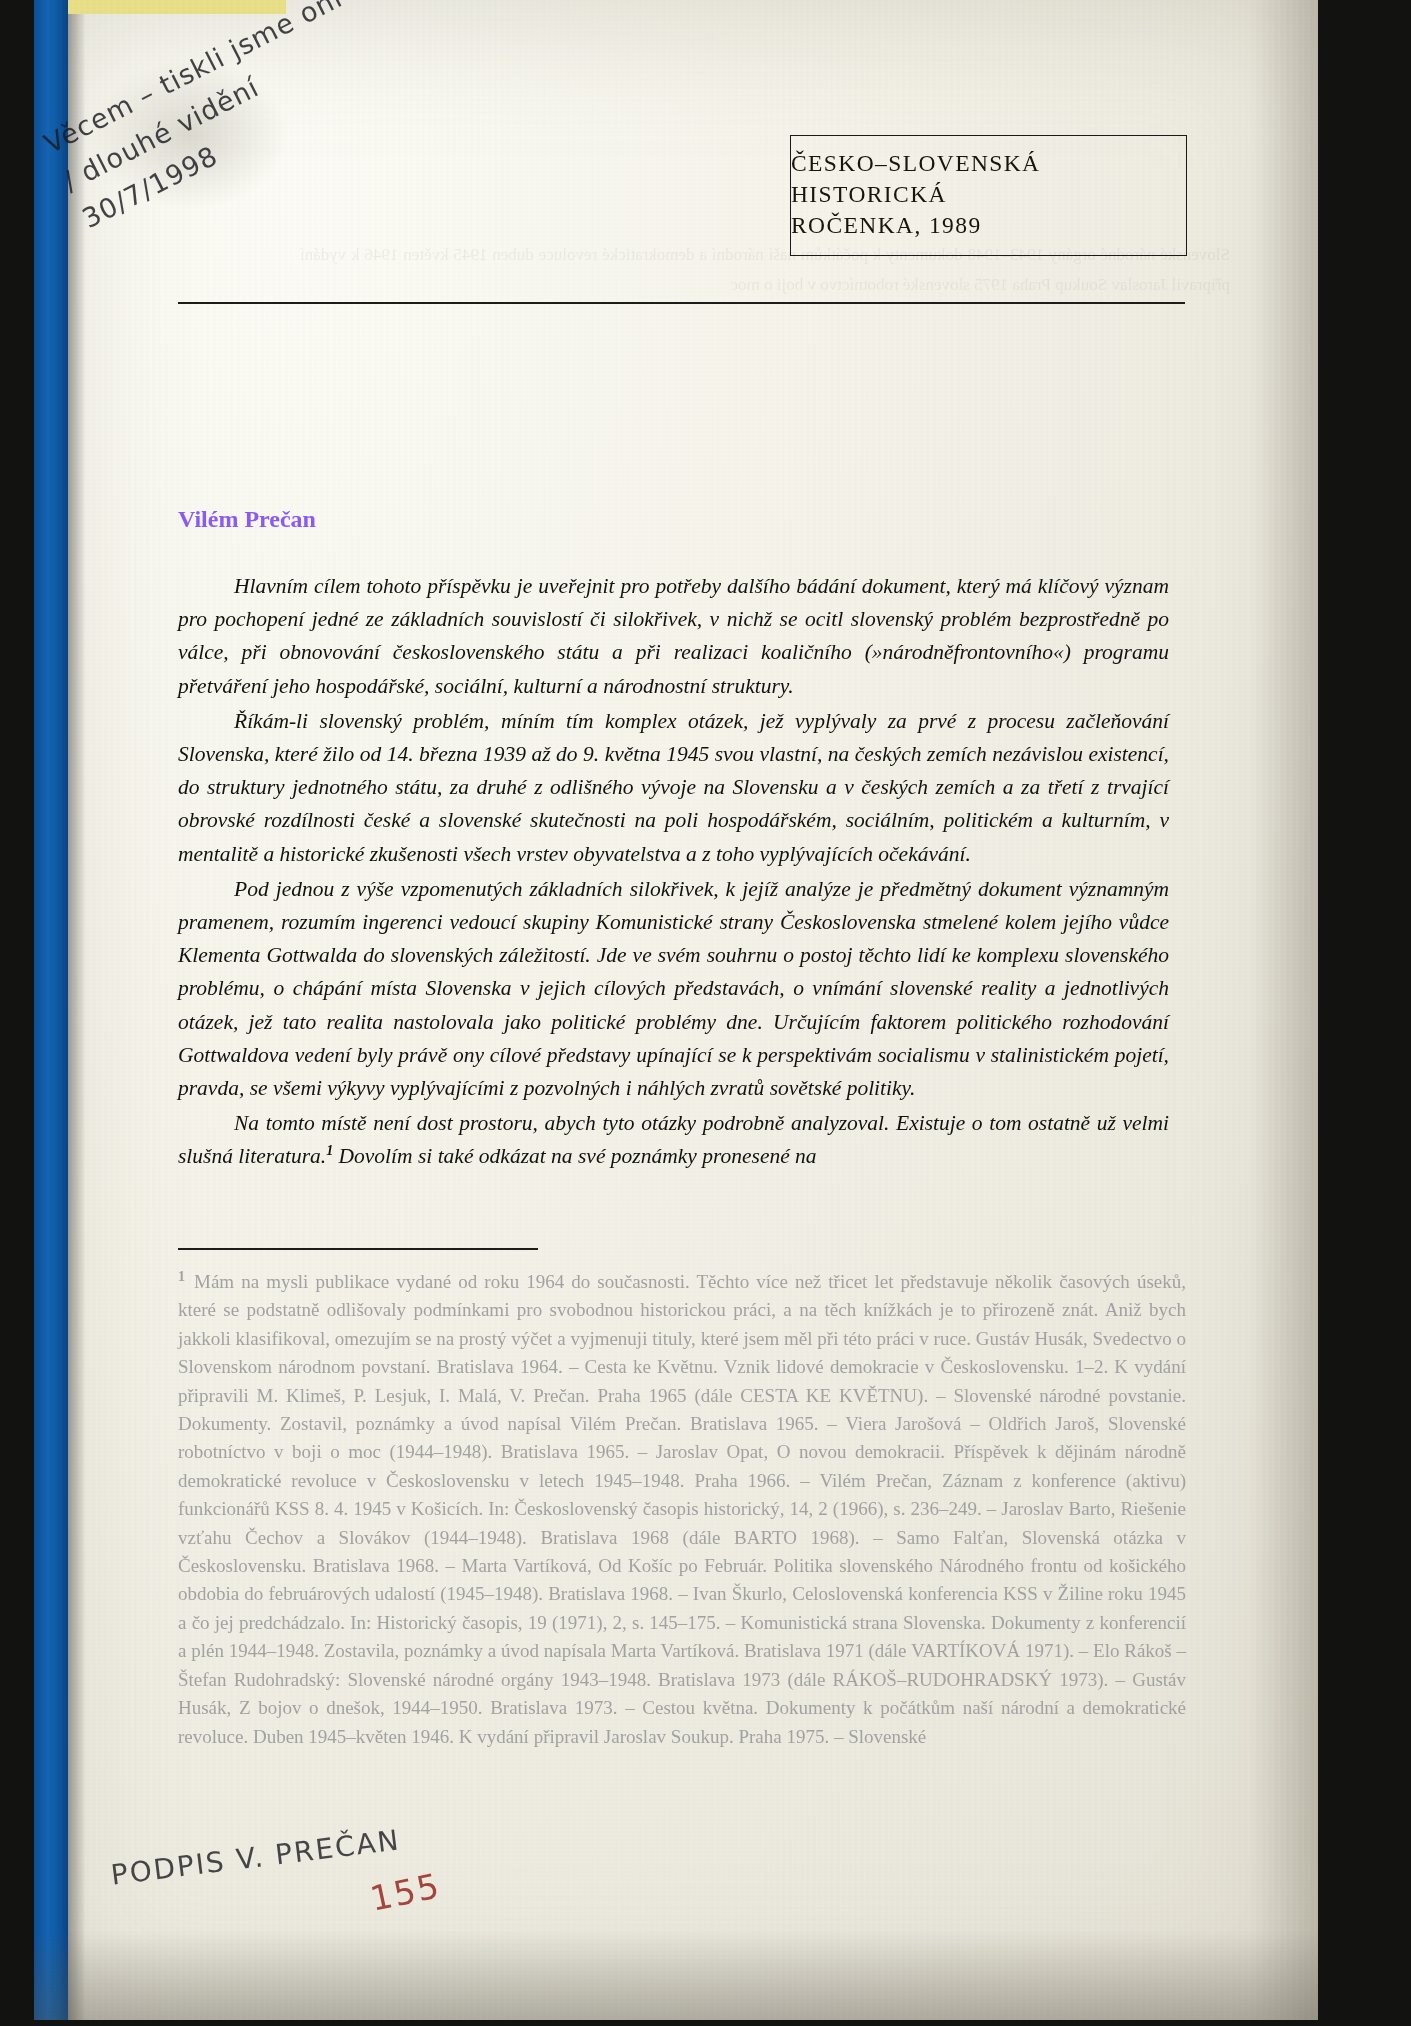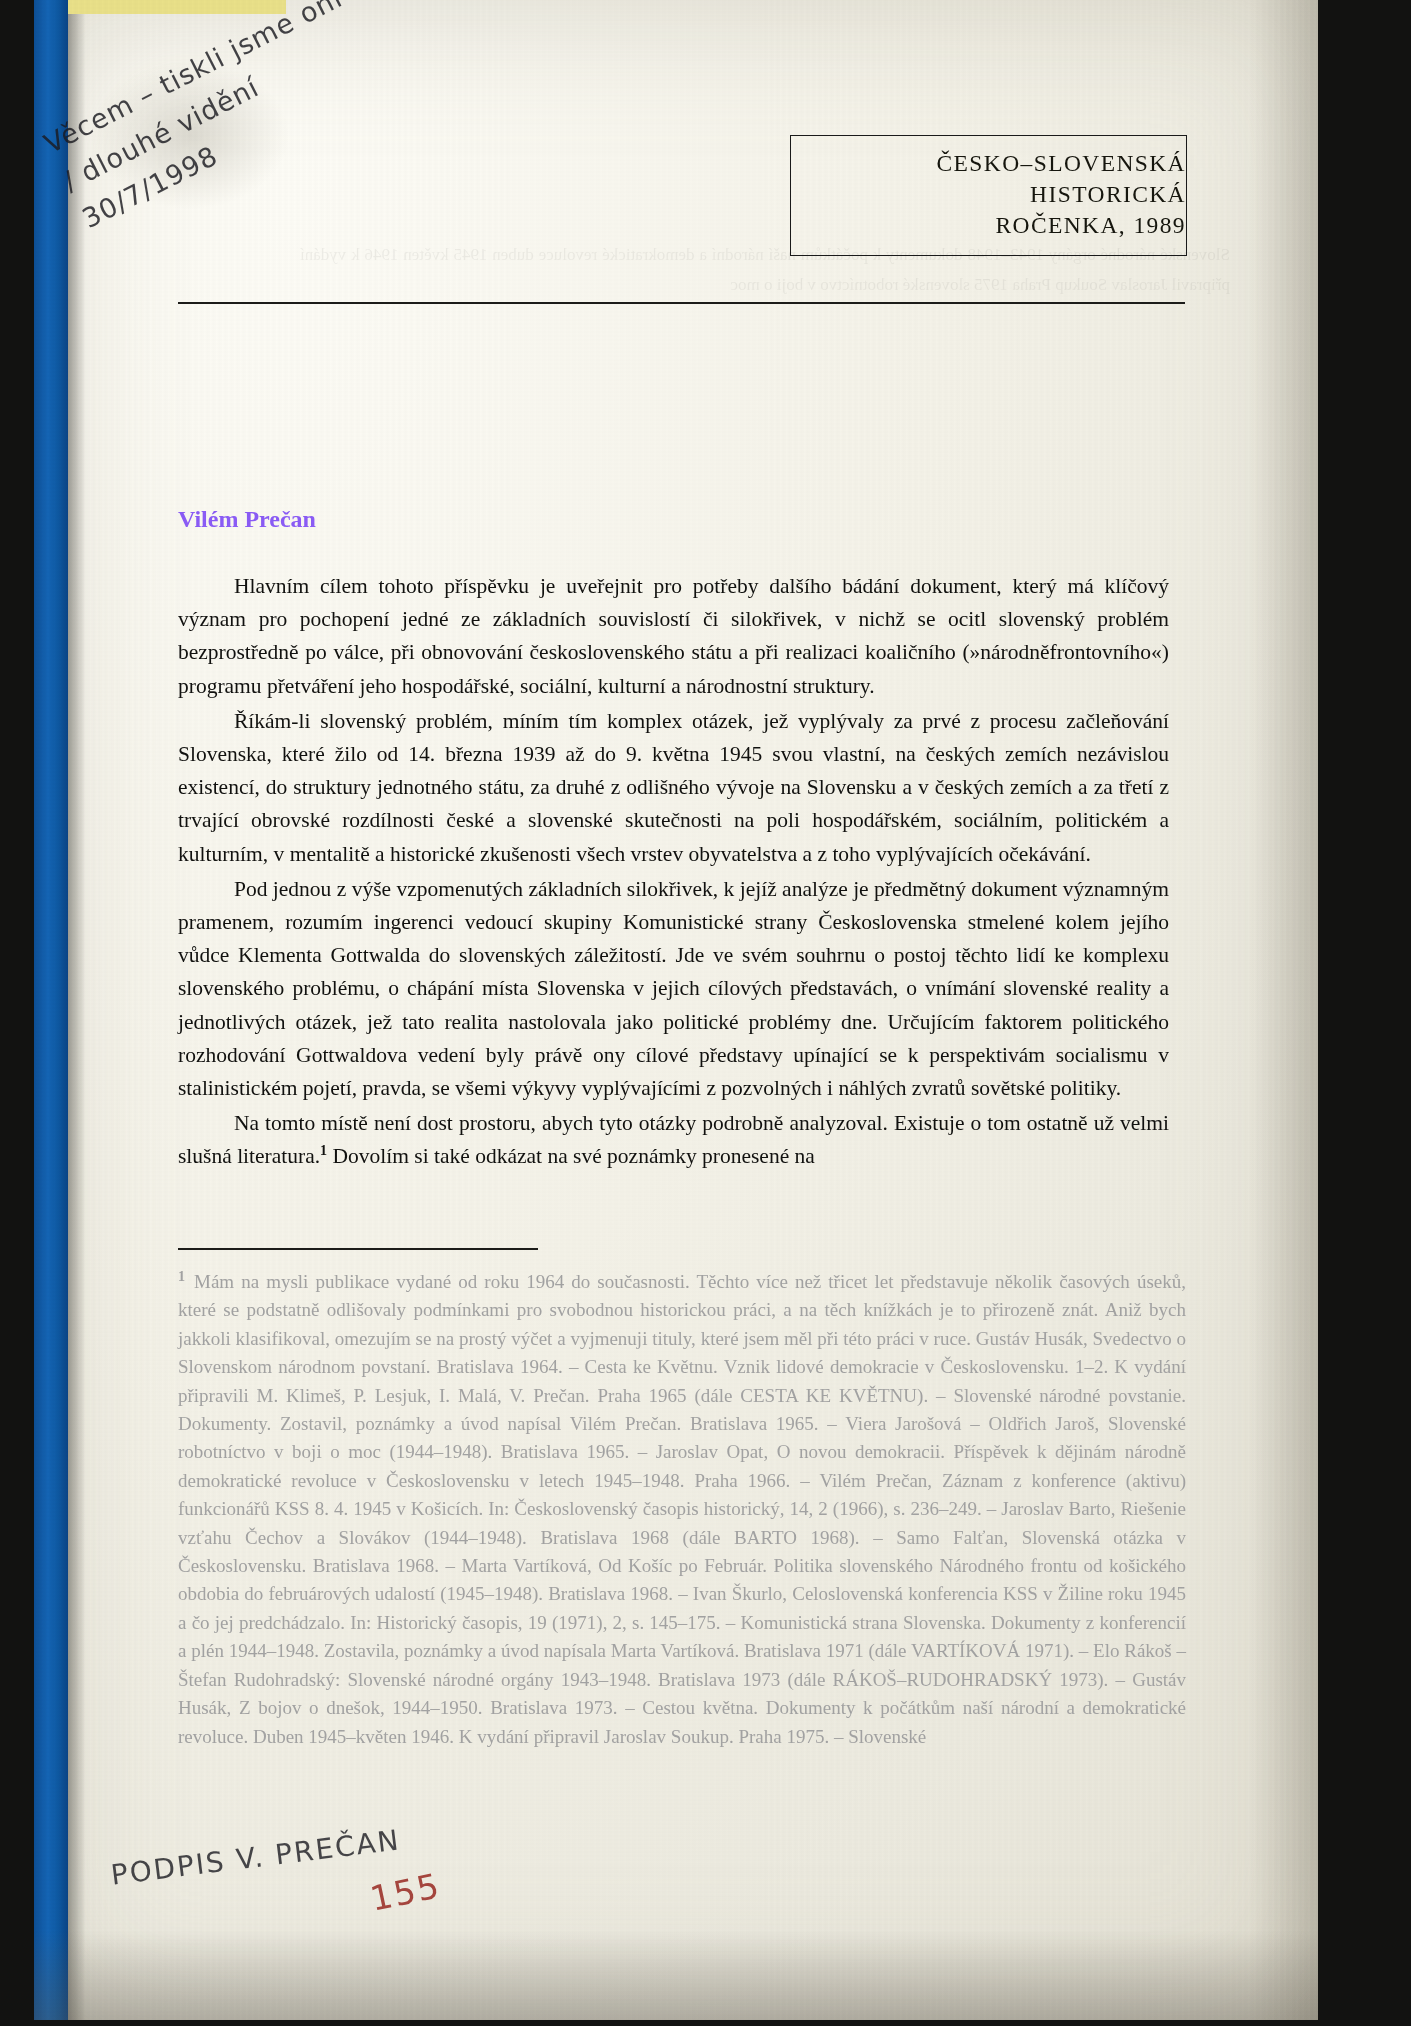--- a/index.html
+++ b/index.html
@@ -82,21 +82,21 @@
     font-family: "Liberation Serif", serif;
   }
   
   #header-box {
     position: absolute;
     left: 790px;
     top: 135px;
     width: 395px;
     border: 1.6px solid #1b1b1b;
     padding: 12px 0 14px 0;
-    text-align: right;
+    text-align: left;
   }
   #header-box .line {
     font-size: 23.5px;
     letter-spacing: 1.4px;
     color: #17170f;
     line-height: 31px;
     font-family: "Liberation Serif", serif;
   }
   
   #hr-top {
@@ -134,20 +134,21 @@
     top: 570px;
     width: 1008px;
     font-size: 21.5px;
     line-height: 33.2px;
     color: #121210;
     text-align: justify;
   }
   #body-text p {
     margin: 0 17px 2px 0;
     text-indent: 56px;
+    font-style: italic;
   }
   sup.fn {
     font-size: 14px;
     font-weight: bold;
     vertical-align: super;
     line-height: 0;
   }
   
   #hr-foot {
     position: absolute;

